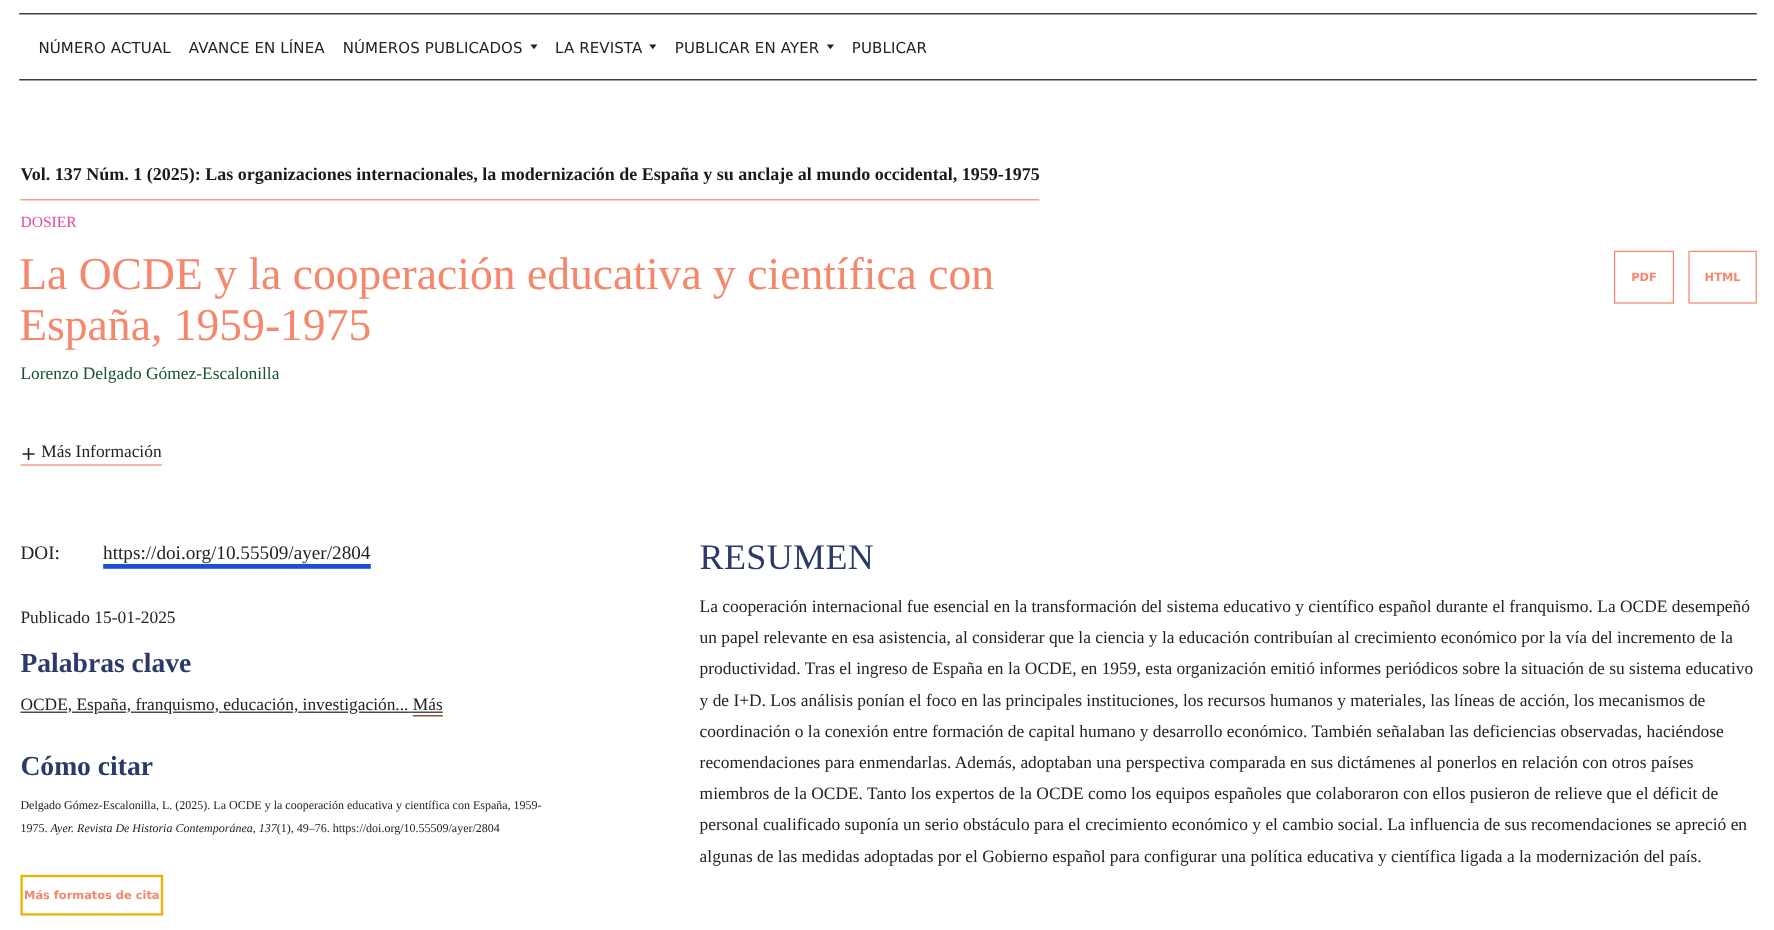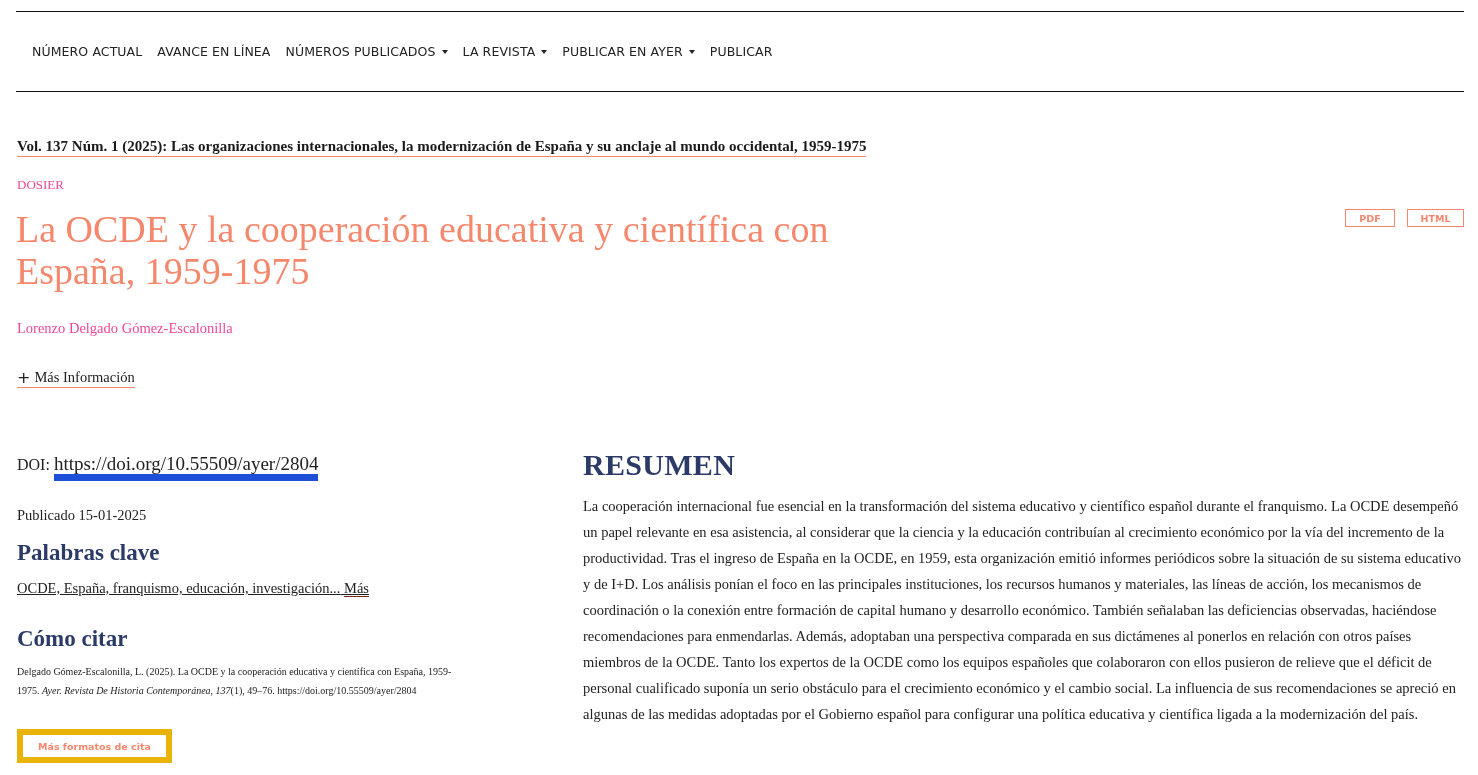--- a/index.html
+++ b/index.html
@@ -1,85 +1,85 @@
 <!DOCTYPE html>
 <html><head>
 <meta charset="utf-8">
 <style>
   * { box-sizing: border-box; margin: 0; padding: 0; }
   html, body { width: 1478px; height: 775px; background: #ffffff; overflow: hidden; }
   body { font-family: "Liberation Serif", "DejaVu Serif", serif; color: #1a1a1a; position: relative; }
 
   .nav {
-    position: absolute; left: 16px; top: 11px; width: 1448px; height: 81px;
+    position: absolute; left: 16px; top: 11px; width: 1448px; height: 56px;
     border-top: 1px solid #111; border-bottom: 1px solid #111;
     display: flex; align-items: center; padding-left: 16px;
   }
   .nav-item {
     font-family: "DejaVu Sans", "Liberation Sans", sans-serif;
     font-size: 12.5px; letter-spacing: 0.1px; color: #222;
     margin-right: 15px; display: flex; align-items: center; cursor: pointer; white-space: nowrap;
   }
   .caret { display: inline-block; width: 0; height: 0; margin-left: 6px;
     border-left: 3px solid transparent; border-right: 3px solid transparent; border-top: 4px solid #222; }
 
   .issue-link {
     position: absolute; left: 17px; top: 138px;
     font-size: 15px; font-weight: bold; color: #1a1a1a;
-    border-bottom: 1px solid #f4876c; padding-bottom: 1px; cursor: pointer; white-space: nowrap;
+    border-bottom: 1px solid #f4876c; padding-bottom: 11px; cursor: pointer; white-space: nowrap;
   }
   .section-label { position: absolute; left: 17px; top: 177px; font-size: 13px; color: #ec4899; }
 
   .title {
     position: absolute; left: 16px; top: 208px; width: 900px;
     font-size: 38px; line-height: 42px; color: #f4876c; font-weight: normal;
   }
   .galley {
-    position: absolute; top: 209px; height: 18px;
+    position: absolute; top: 209px; height: 44px;
     border: 1px solid #f4876c; color: #f4876c;
     font-family: "DejaVu Sans", sans-serif; font-size: 9.5px; font-weight: bold;
     display: flex; align-items: center; justify-content: center; cursor: pointer; text-align: right;
   }
   .galley.pdf { left: 1345px; width: 50px; }
   .galley.html { left: 1407px; width: 57px; }
 
-  .author { position: absolute; left: 17px; top: 320px; font-size: 14.5px; color: #ec4899; }
+  .author { position: absolute; left: 17px; top: 304px; font-size: 14.5px; color: #14532d; }
   .more-info {
     position: absolute; left: 17px; top: 369px; font-size: 14.5px; color: #222;
     border-bottom: 1px solid #f4876c; padding-bottom: 1px; cursor: pointer; display: flex; align-items: center;
   }
   .more-info .plus { font-family: "DejaVu Sans", sans-serif; font-size: 16px; margin-right: 4px; line-height: 14px; }
 
   .doi { position: absolute; left: 17px; top: 453px; font-size: 16px; color: #222; white-space: nowrap; }
-  .doi a { color: #222; text-decoration: none; font-size: 19px; border-bottom: 7px solid #1d4ed8; cursor: pointer; }
+  .doi a { color: #222; text-decoration: none; font-size: 16px; border-bottom: 4px solid #1d4ed8; cursor: pointer; margin-left: 32px; }
 
   .published { position: absolute; left: 17px; top: 507px; font-size: 14.5px; color: #222; }
 
   .side-heading { position: absolute; left: 17px; font-size: 23px; color: #2b3a67; font-weight: bold; }
   .kw-heading { top: 540px; }
   .cite-heading { top: 626px; }
 
   .keywords { position: absolute; left: 17px; top: 580px; font-size: 14.5px; color: #222; white-space: nowrap; text-decoration: underline; }
   .keywords .more { border-bottom: 1px solid #7a2a10; cursor: pointer; }
 
   .citation {
     position: absolute; left: 17px; top: 662px; width: 445px;
     font-size: 10px; line-height: 19px; color: #222;
   }
   .citation i { font-style: italic; }
   .cite-btn {
-    position: absolute; left: 17px; top: 729px; width: 155px; height: 34px;
-    border: 6px solid #eab308; color: #f4876c;
+    position: absolute; left: 17px; top: 729px; width: 119px; height: 34px;
+    border: 2px solid #eab308; color: #f4876c;
     font-family: "DejaVu Sans", sans-serif; font-size: 9.5px; font-weight: bold;
     display: flex; align-items: center; justify-content: center; cursor: pointer;
   }
 
   .abstract-heading {
     position: absolute; left: 583px; top: 448px;
-    font-size: 30px; font-weight: bold; color: #2b3a67; letter-spacing: 0.3px;
+    font-size: 30px; font-weight: normal; color: #2b3a67; letter-spacing: 0.3px;
   }
   .abstract {
     position: absolute; left: 583px; top: 493px; width: 882px;
     font-size: 14.5px; line-height: 26px; color: #222;
   }
 </style>
 </head>
 <body>
 
 <nav class="nav">

